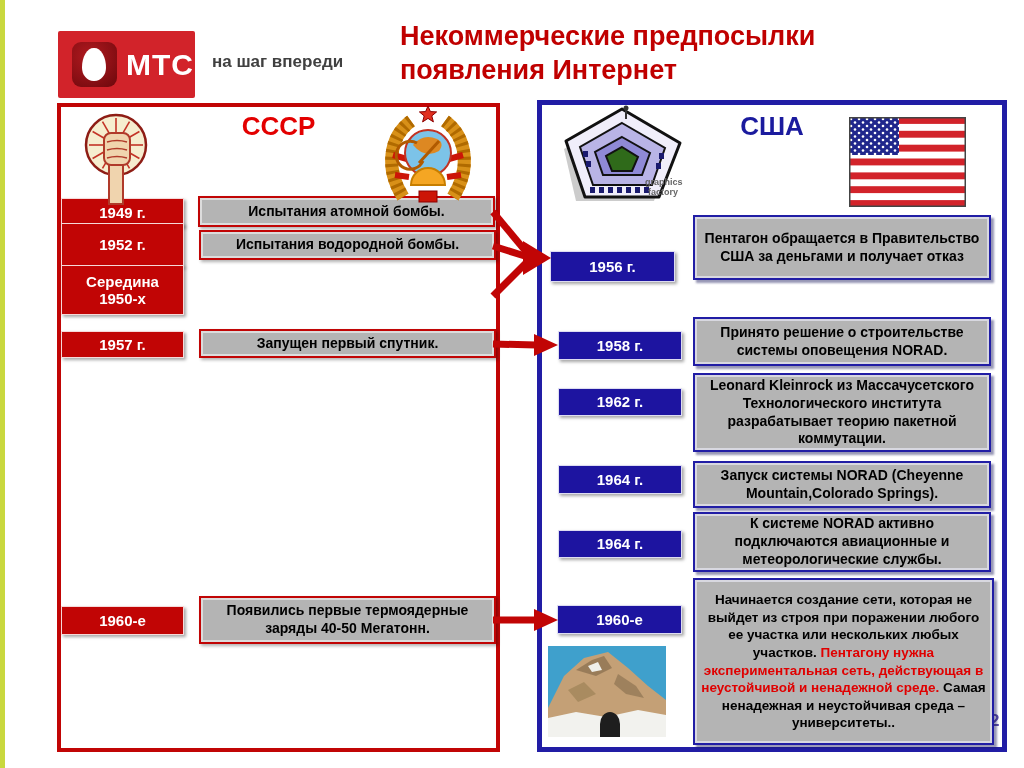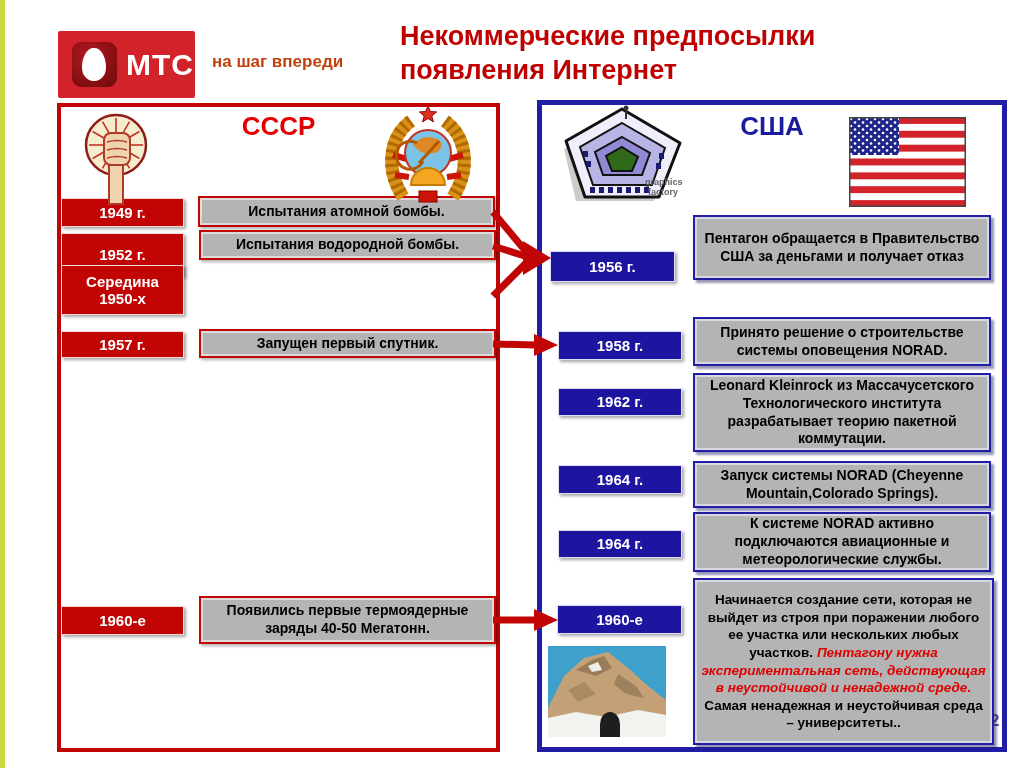--- a/index.html
+++ b/index.html
@@ -9,21 +9,21 @@
   .edge-stripe{left:0;top:0;width:5px;height:768px;background:#C9D83E;}
 
   
   .mts-logo{left:58px;top:31px;width:137px;height:67px;background:#D2232A;border-radius:2px;}
   .egg-box{left:14px;top:11px;width:45px;height:45px;border-radius:9px;
            background:radial-gradient(circle at 38% 32%,#b0191f 0%,#8d1015 55%,#6c080c 100%);}
   .egg{position:absolute;left:10px;top:6px;width:24px;height:33px;background:#fff;
        border-radius:50% 50% 50% 50%/62% 62% 42% 42%;}
   .mts-word{position:absolute;left:68px;top:0;height:67px;display:flex;align-items:center;
             color:#fff;font-size:30px;letter-spacing:1px;}
-  .tagline{left:212px;top:52px;font-size:17px;color:#c2410c;}
+  .tagline{left:212px;top:52px;font-size:17px;color:#404040;}
   .slide-title{left:400px;top:20px;width:592px;color:#C00000;
                font-size:27px;line-height:1.25;}
 
   
   .panel-left{left:57px;top:103px;width:443px;height:649px;border:4px solid #C10505;}
   .panel-right{left:537px;top:100px;width:470px;height:652px;border:5px solid #211DA5;}
   .panel-title{font-size:26px;text-align:center;z-index:3;}
   .t-red{color:#E30000;}
   .t-blue{color:#1B1B9E;}
 
@@ -31,21 +31,21 @@
   .yr{display:flex;align-items:center;justify-content:center;text-align:center;
       color:#fff;font-size:15px;line-height:1.15;z-index:2;
       border:1px solid rgba(255,255,255,.85);box-shadow:2px 2px 3px rgba(0,0,0,.35);}
   .yr--red{background:#C10505;}
   .yr--blue{background:#1D14A0;}
   .gbox{display:flex;align-items:center;justify-content:center;text-align:center;
         color:#000;font-size:14px;line-height:1.28;padding:1px 6px;background:#B4B4B4;z-index:2;}
   .gbox--red{border:2px solid #C10505;box-shadow:inset 0 0 0 2px #DCDCDC,2px 2px 3px rgba(0,0,0,.3);}
   .gbox--blue{border:2px solid #211DA5;box-shadow:inset 0 0 0 2px #D8D8E0,3px 3px 2px rgba(25,25,90,.45);}
   .gbox--big{font-size:13.5px;line-height:1.3;padding:4px 6px;}
-  .red-em{color:#E00000;font-style:italic;}
+  .red-em{color:#E00000;}
   .icon-layer{z-index:3;}
   .arrow-layer{left:0;top:0;width:1024px;height:768px;z-index:4;pointer-events:none;}
   .page-num{left:990px;top:711px;color:#584AA8;font-size:17px;z-index:1;}
 </style>
 </head>
 <body>
 
 <div class="slide">
 
   <div class="abs edge-stripe"></div>
@@ -64,21 +64,21 @@
 
   <div class="abs page-num">2</div>
 
   <div class="abs panel-left"></div>
   <div class="abs panel-right"></div>
 
   <div class="abs panel-title t-red" style="left:57px;top:111px;width:443px;">СССР</div>
   <div class="abs panel-title t-blue" style="left:537px;top:111px;width:470px;">США</div>
 
   <div class="abs yr yr--red" style="left:61px;top:198px;width:123px;height:29px;">1949 г.</div>
-  <div class="abs yr yr--red" style="left:61px;top:233px;width:123px;height:44px;">1952 г.</div>
+  <div class="abs yr yr--red" style="left:61px;top:223px;width:123px;height:44px;">1952 г.</div>
   <div class="abs yr yr--red" style="left:61px;top:265px;width:123px;height:50px;padding:0 18px;">Середина 1950-х</div>
   <div class="abs yr yr--red" style="left:61px;top:331px;width:123px;height:27px;">1957 г.</div>
   <div class="abs yr yr--red" style="left:61px;top:606px;width:123px;height:29px;">1960-е</div>
 
   <div class="abs gbox gbox--red" style="left:198px;top:196px;width:297px;height:31px;">Испытания  атомной бомбы.</div>
   <div class="abs gbox gbox--red" style="left:199px;top:230px;width:297px;height:30px;">Испытания  водородной бомбы.</div>
   <div class="abs gbox gbox--red" style="left:199px;top:329px;width:297px;height:29px;">Запущен первый спутник.</div>
   <div class="abs gbox gbox--red" style="left:199px;top:596px;width:297px;height:48px;">Появились первые термоядерные заряды 40-50 Мегатонн.</div>
 
   <div class="abs yr yr--blue" style="left:550px;top:243px;width:125px;height:31px;margin-top:8px;">1956 г.</div>

